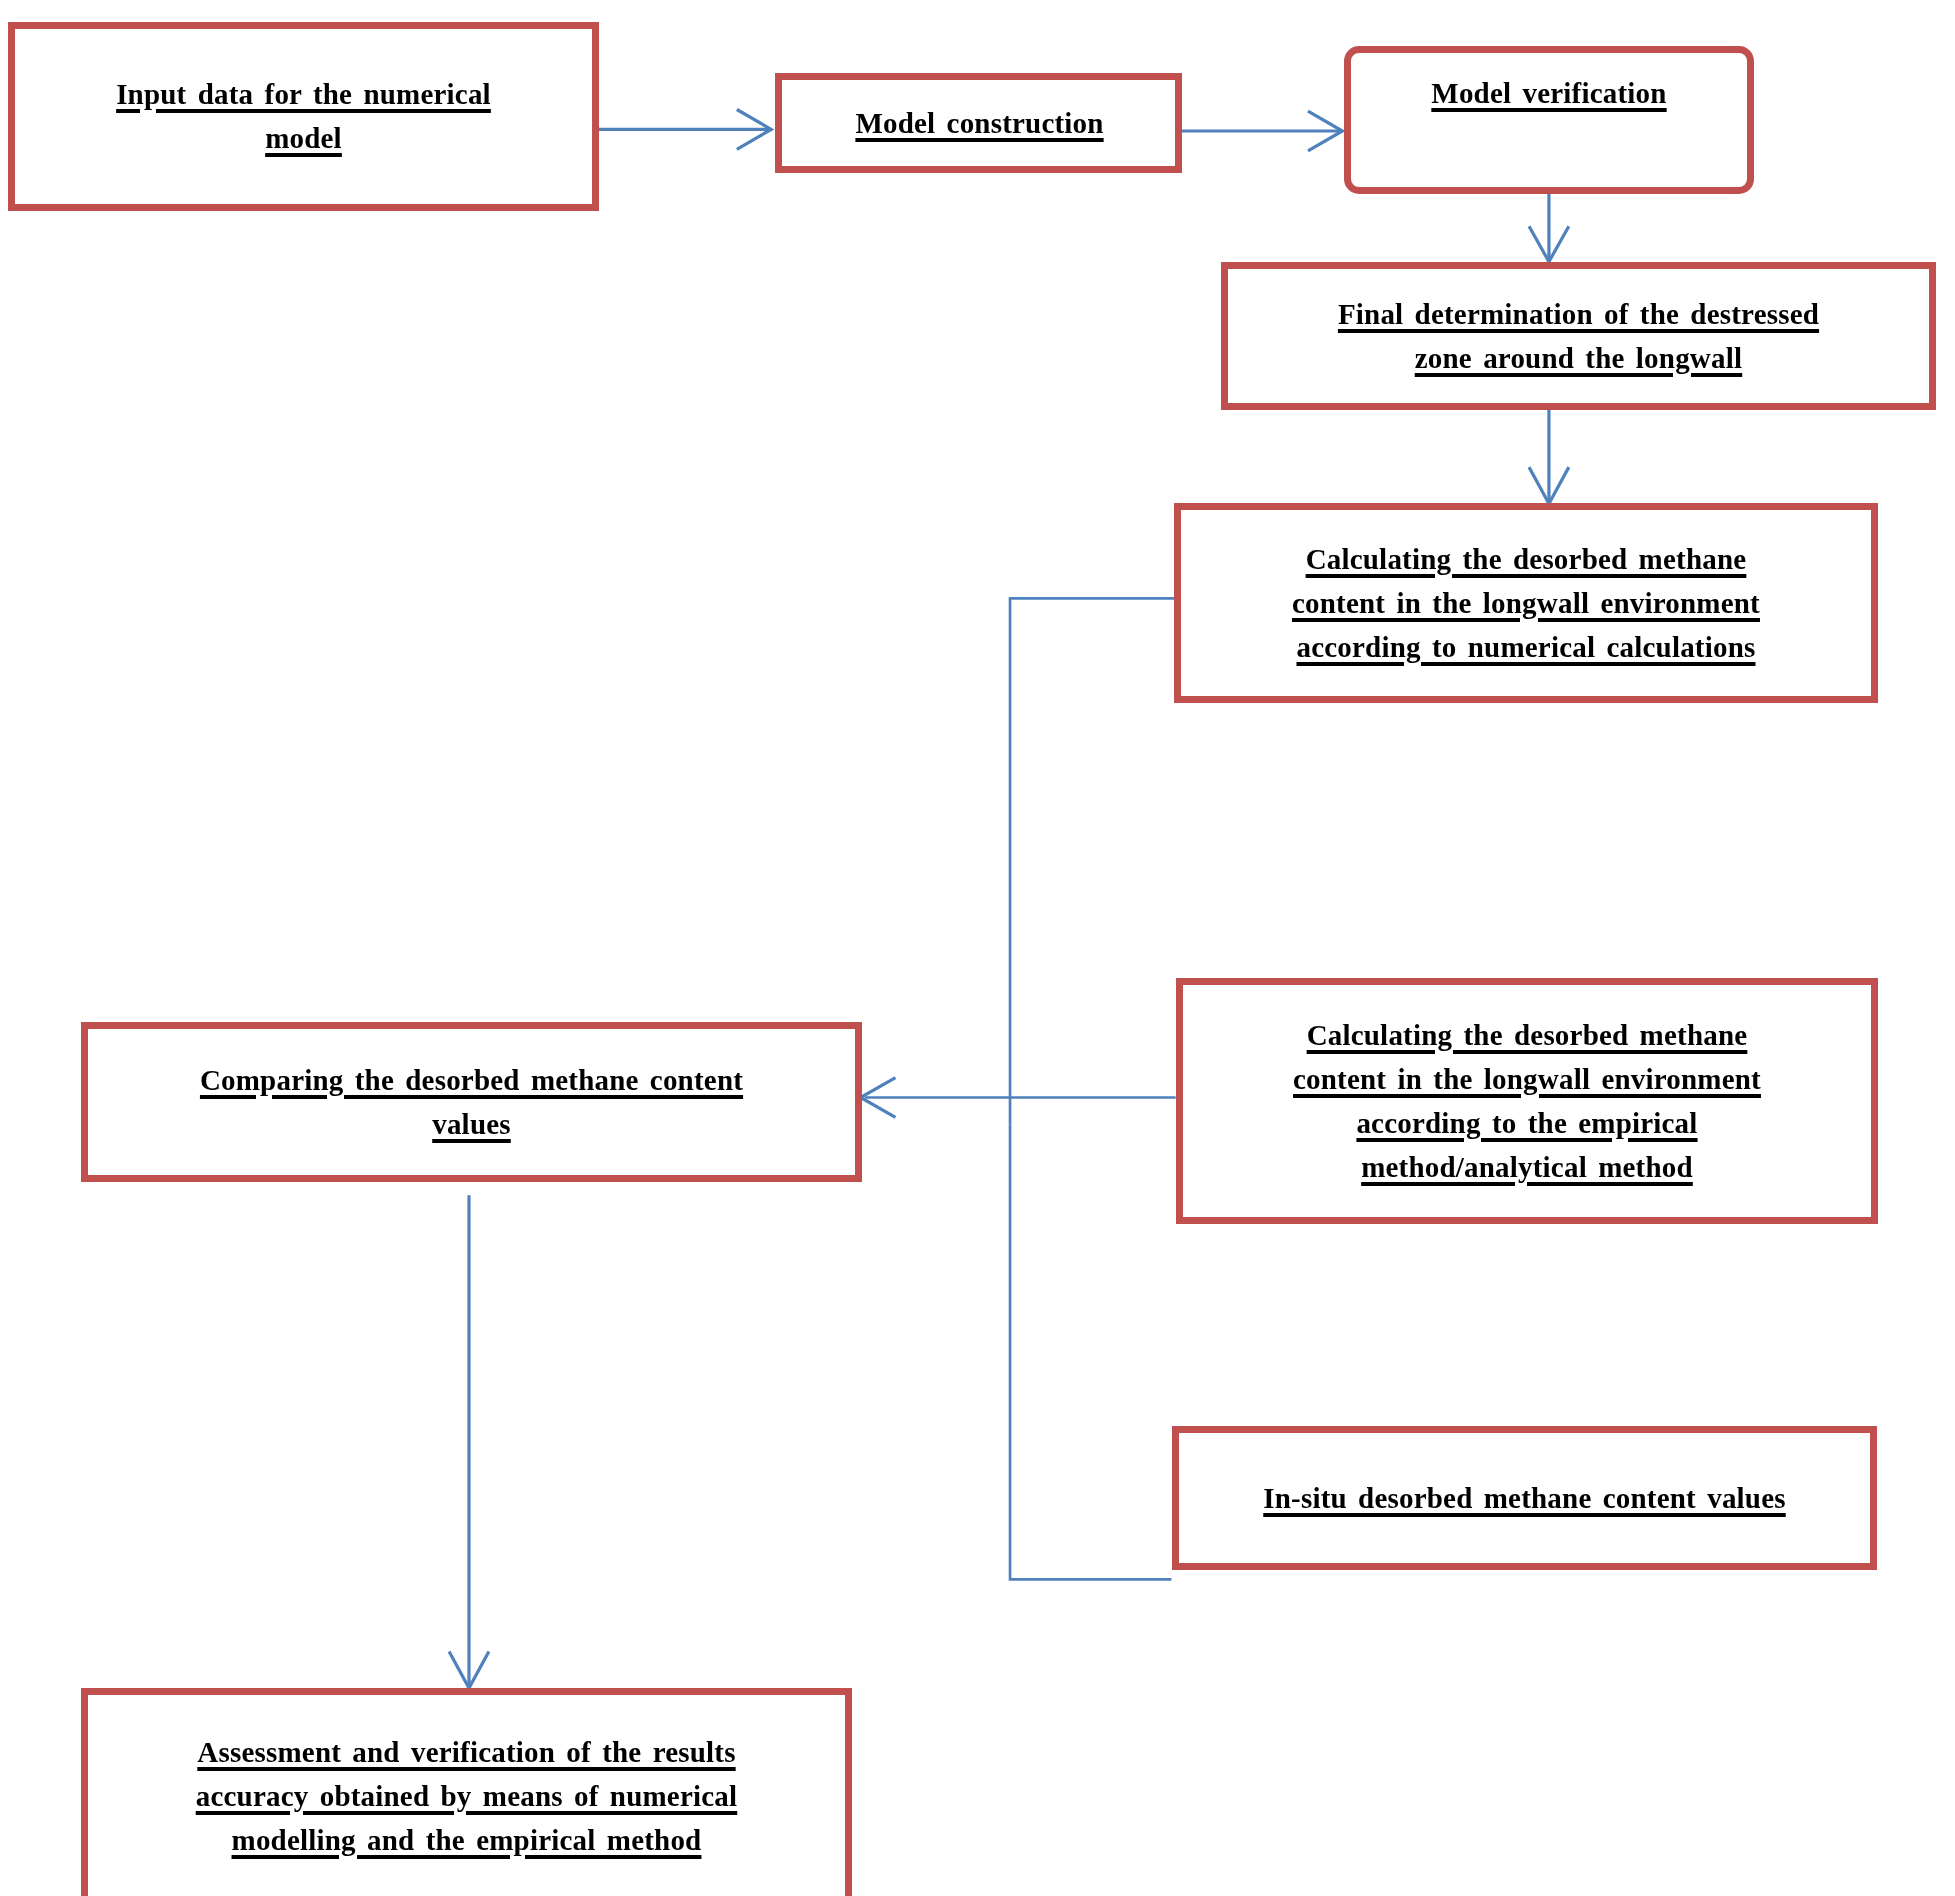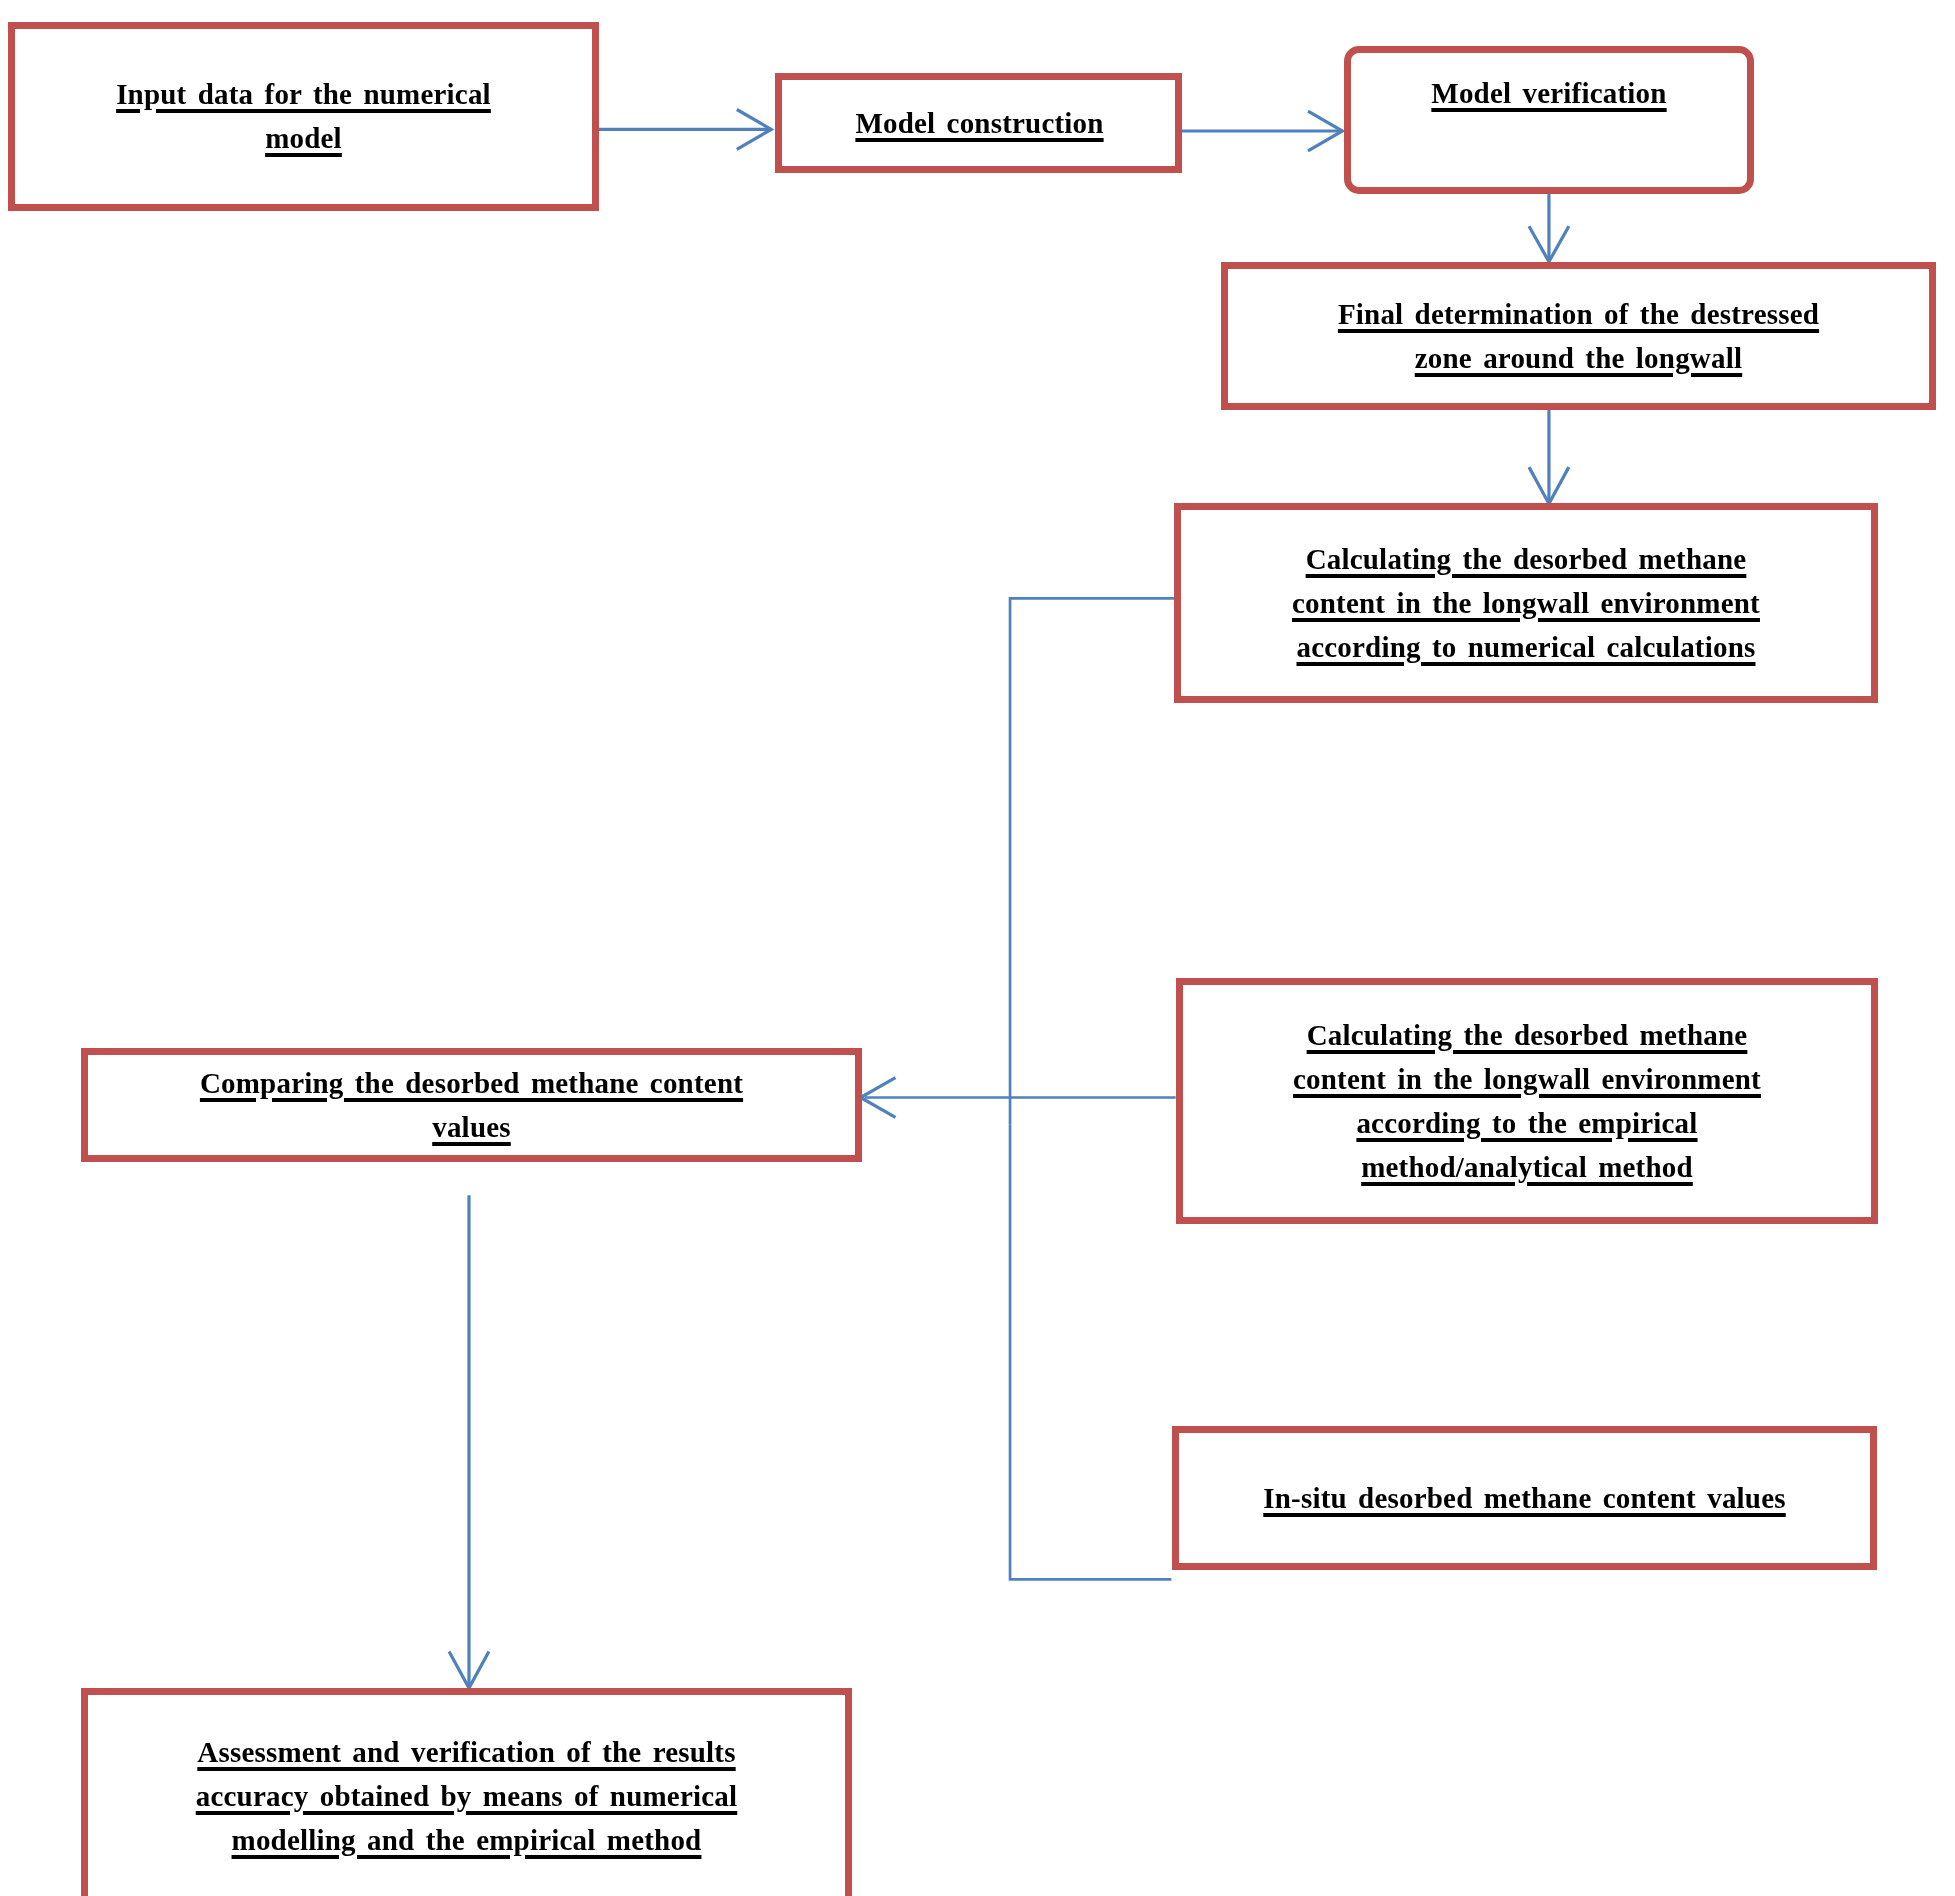--- a/index.html
+++ b/index.html
@@ -118,21 +118,21 @@
 according  to numerical  calculations</div>
   </div>
 
   <div class="node" style="left:1176px; top:978px; width:702px; height:246px;">
     <div class="txt">Calculating  the desorbed  methane
 content in the longwall  environment
 according  to the empirical
 method/analytical  method</div>
   </div>
 
-  <div class="node" style="left:81px; top:1048px; width:781px; height:114px;">
+  <div class="node" style="left:81px; top:1022px; width:781px; height:160px;">
     <div class="txt">Comparing  the desorbed  methane  content
 values</div>
   </div>
 
   <div class="node" style="left:1172px; top:1426px; width:705px; height:144px;">
     <div class="txt">In-situ  desorbed  methane content values</div>
   </div>
 
   <div class="node" style="left:81px; top:1688px; width:771px; height:216px;">
     <div class="txt">Assessment and  verification  of the results

